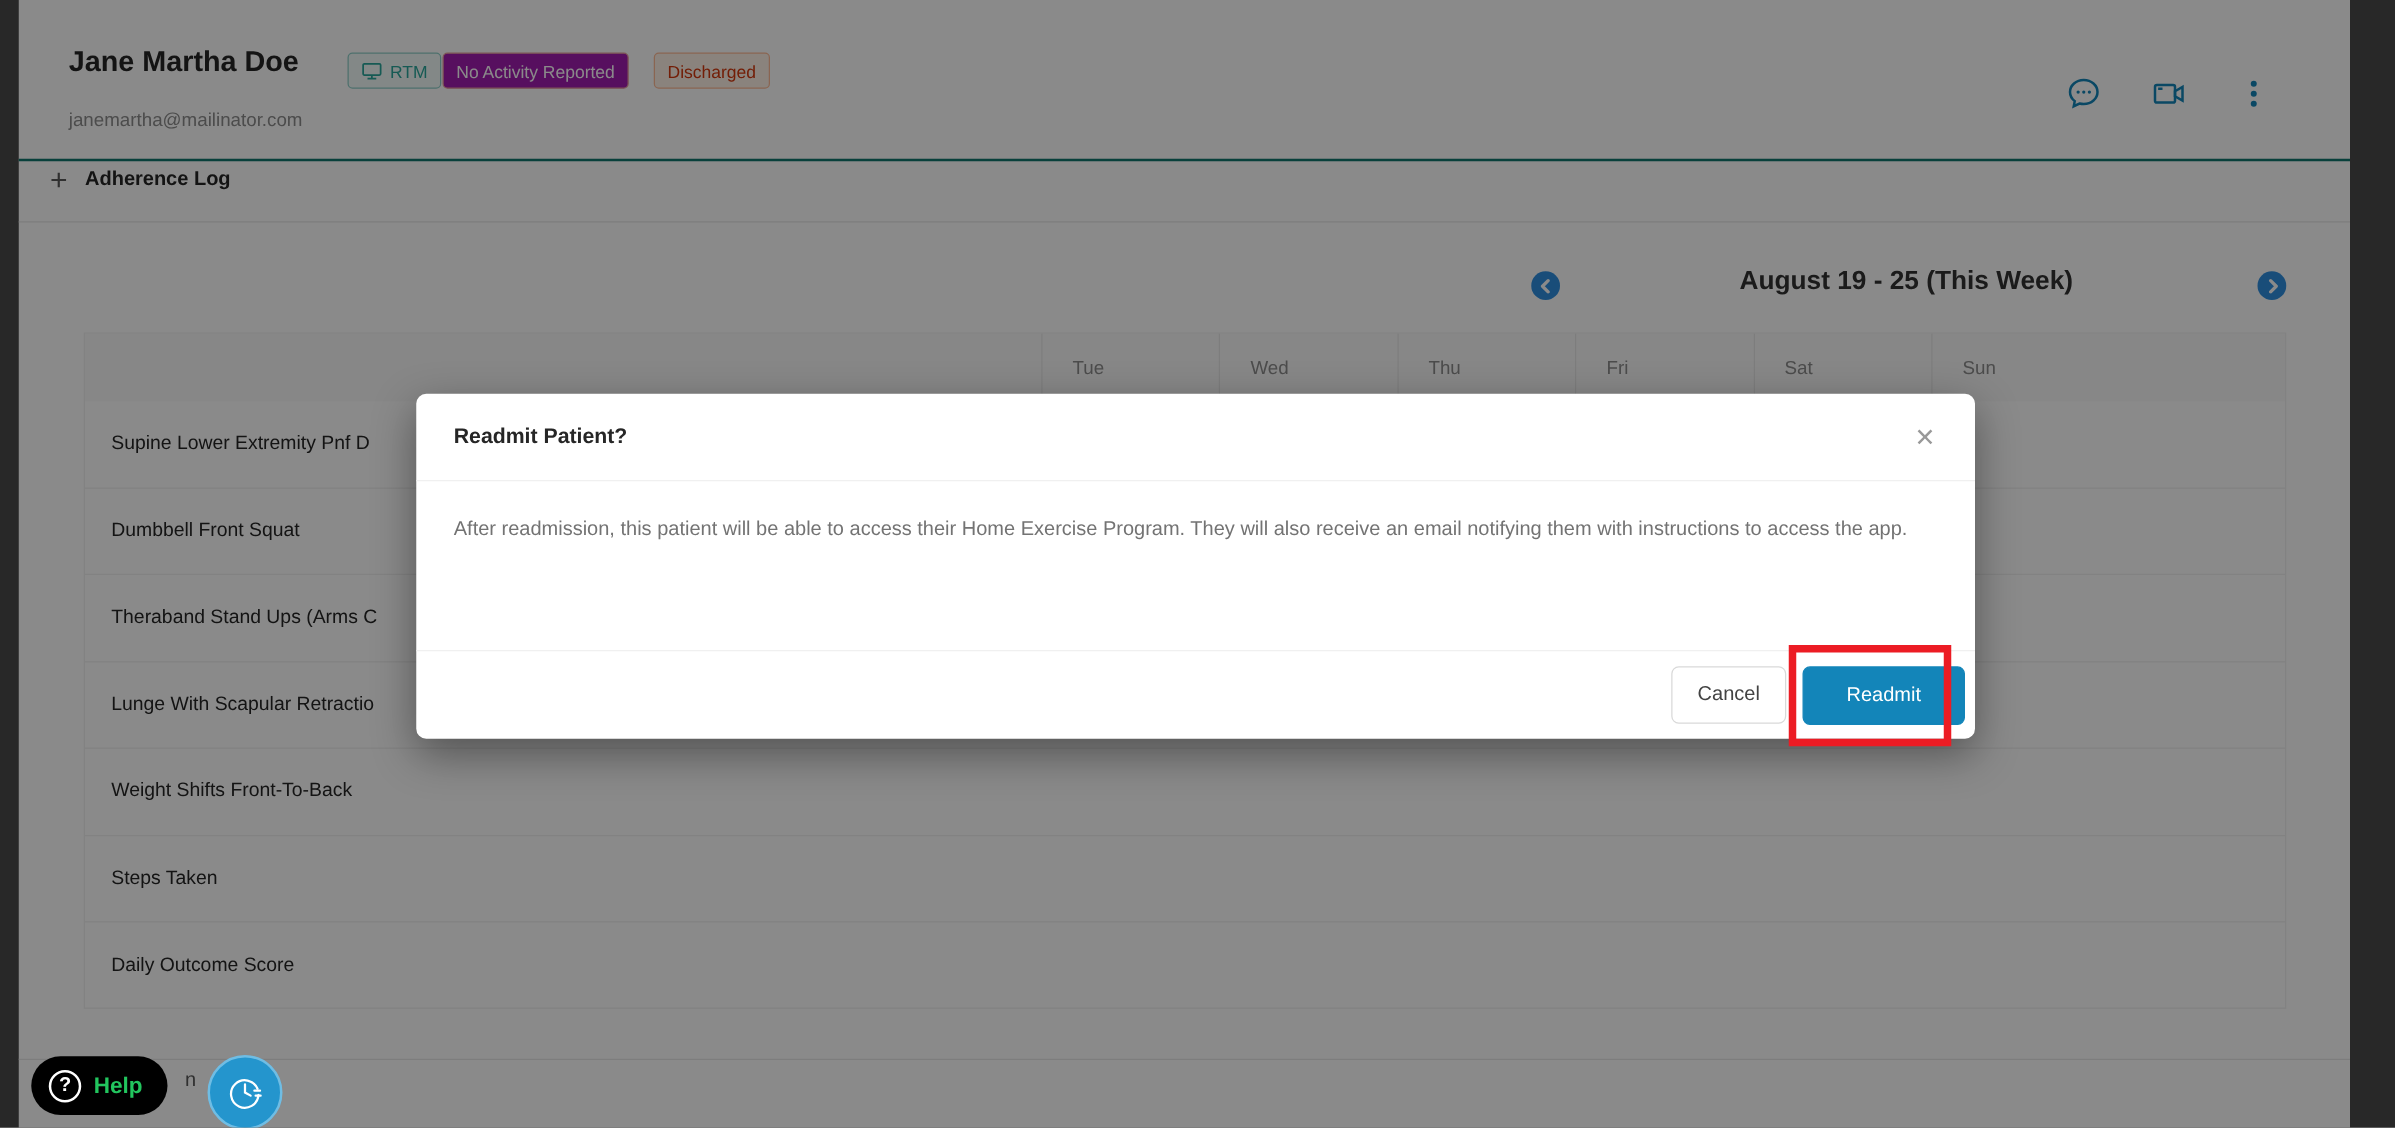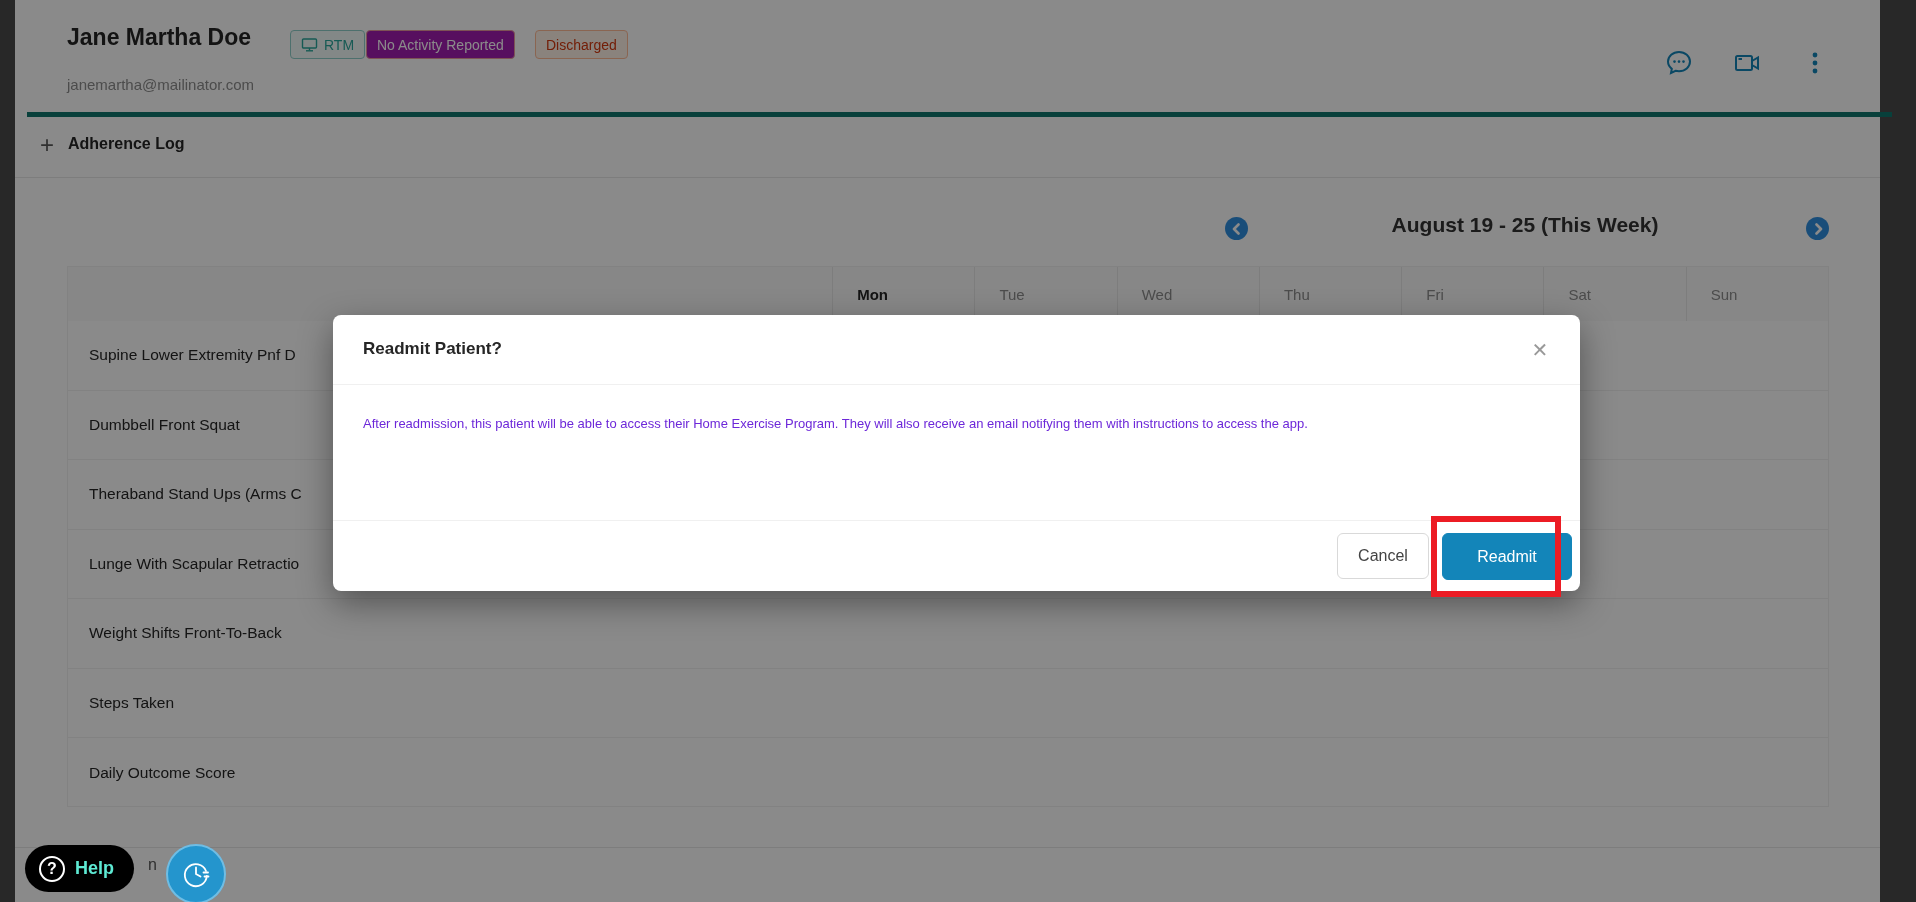--- a/index.html
+++ b/index.html
@@ -2,21 +2,21 @@
 <html><head>
 <meta charset="utf-8">
 <style>
   * { margin:0; padding:0; box-sizing:border-box; }
   html,body { width:1916px; height:902px; overflow:hidden; }
   body { font-family:"Liberation Sans", sans-serif; background:#4a4a4a; position:relative; }
 
   #app { position:absolute; left:15px; top:0; width:1865px; height:902px; background:#ffffff; }
 
   
-  .patient-header { position:absolute; left:0; top:4px; width:100%; height:113px; border-bottom:5px solid #0f766e;margin-left:12px; }
+  .patient-header { position:absolute; left:0; top:16px; width:100%; height:113px; border-bottom:2px solid #0f766e; }
   .patient-name { position:absolute; left:40px; top:20px; font-size:23px; font-weight:bold; color:#262626; }
   .patient-email { position:absolute; left:40px; top:72px; font-size:15px; color:#8c8c8c; }
   .badge { position:absolute; top:26px; height:29px; display:flex; align-items:center; gap:6px;
            padding:0 10px; border-radius:4px; font-size:14px; white-space:nowrap; }
   .badge-rtm { left:263px; color:#2aa79b; border:1px solid #8fd0c9; background:#f3fbfa; }
   .badge-danger { left:339px; color:#ffffff; border:1px solid #e89a9d; background:#a21caf; }
   .badge-volcano { left:508px; color:#d4380d; border:1px solid #ffbb96; background:#fff2e8; }
   .hdr-icons { position:absolute; right:62px; top:44px; display:flex; align-items:center; gap:38px; }
   .hdr-icon { width:30px; height:30px; display:flex; align-items:center; justify-content:center; cursor:pointer; }
 
@@ -47,33 +47,33 @@
   .obscured-frag { position:absolute; left:133px; top:856px; font-size:16px; color:#595959; }
 
   
   .backdrop { position:absolute; inset:0; background:rgba(0,0,0,0.46); z-index:10; }
 
   
   .help-btn { position:absolute; left:25px; top:845px; height:47px; padding:0 20px 0 14px; background:#000000;
               border-radius:24px; display:flex; align-items:center; gap:10px; z-index:20; cursor:pointer; }
   .help-q { width:26px; height:26px; border:2px solid #ffffff; border-radius:50%; color:#ffffff;
             font-size:16px; font-weight:bold; display:flex; align-items:center; justify-content:center; }
-  .help-label { color:#5eead4; font-size:18px; font-weight:bold; }
+  .help-label { color:#22c55e; font-size:18px; font-weight:bold; }
   .clock-btn { position:absolute; left:166px; top:844px; width:60px; height:60px; border-radius:50%;
                background:#2495cd; border:2px solid #6fbde4; z-index:20; display:flex;
                align-items:center; justify-content:center; cursor:pointer; }
 
   
   .modal { position:absolute; left:333px; top:315px; width:1247px; height:276px; background:#ffffff;
            border-radius:8px; box-shadow:0 12px 34px rgba(0,0,0,0.4); z-index:30; }
   .modal-header { position:absolute; left:0; top:0; width:100%; height:70px; border-bottom:1px solid #f0f0f0; }
   .modal-title { position:absolute; left:30px; top:24px; font-size:17px; font-weight:bold; color:#262626; }
   .modal-close { position:absolute; right:26px; top:21px; font-size:20px; color:#999999; cursor:pointer;
                  width:28px; height:28px; display:flex; align-items:center; justify-content:center; }
-  .modal-body { position:absolute; left:30px; top:95px; width:1190px; font-size:13px; line-height:28px; color:#6d28d9; }
+  .modal-body { position:absolute; left:30px; top:95px; width:1190px; font-size:16px; line-height:28px; color:#737373; }
   .modal-footer-divider { position:absolute; left:0; top:205px; width:100%; height:1px; background:#f0f0f0; }
   .btn { position:absolute; top:218px; height:46px; border-radius:6px; font-size:16px; cursor:pointer;
          display:flex; align-items:center; justify-content:center; font-family:"Liberation Sans", sans-serif;text-align:center; }
   .btn-cancel { left:1004px; width:92px; background:#ffffff; border:1px solid #d9d9d9; color:#434343; }
   .btn-confirm { left:1109px; width:130px; height:47px; background:#1385b9; border:1px solid #1385b9; color:#ffffff; }
 
   
   .annotation-box { position:absolute; left:1431px; top:516px; width:130px; height:81px;
                     border:6px solid #ec1c24; z-index:40; pointer-events:none; }
 </style>
@@ -142,21 +142,20 @@
   <div class="week-title">August 19 - 25 (This Week)</div>
   <div class="nav-circle nav-next">
     <svg width="12" height="12" viewBox="0 0 12 12" fill="none" stroke="#ffffff" stroke-width="2.6" stroke-linecap="round" stroke-linejoin="round">
       <polyline points="4.5,1.5 9,6 4.5,10.5"></polyline>
     </svg>
   </div>
 
   <div class="adh-table">
     <div class="thead">
       <div class="th-ex"></div>
-      <div class="th-day today">Mon</div>
       <div class="th-day">Tue</div>
       <div class="th-day">Wed</div>
       <div class="th-day">Thu</div>
       <div class="th-day">Fri</div>
       <div class="th-day">Sat</div>
       <div class="th-day">Sun</div>
     </div>
     <div class="trow" style="top:54px">
         <span class="trow-label">Supine Lower Extremity Pnf D</span>
       </div>

